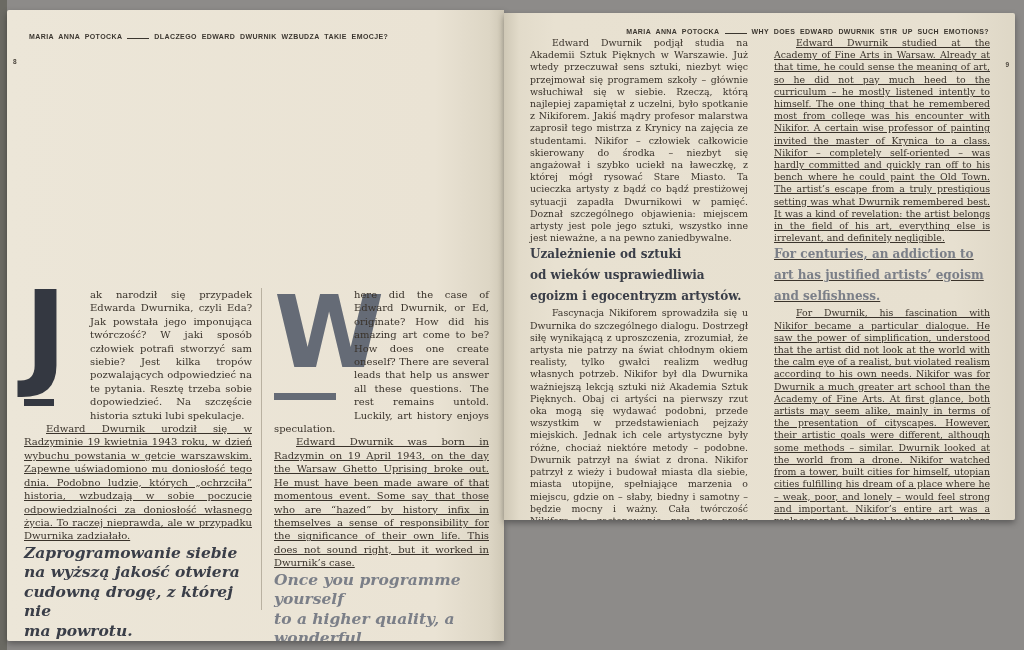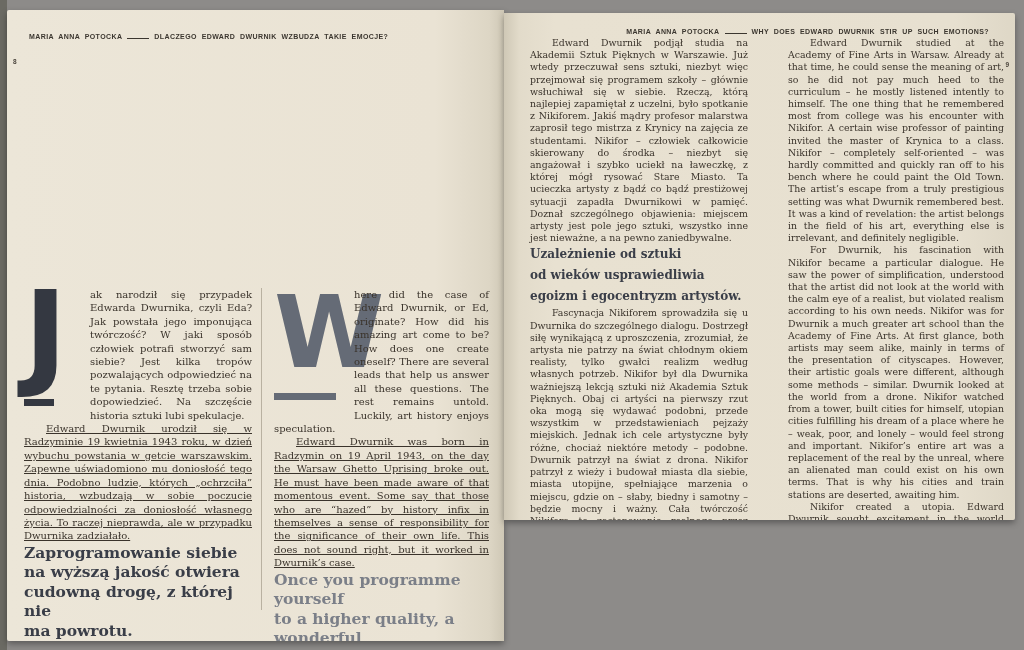--- a/index.html
+++ b/index.html
@@ -63,21 +63,21 @@
   .cap-j{font-size:116px;line-height:86px;color:#343841;}
   .cap-w{font-size:100px;line-height:84px;color:#656b76;}
   .capbar{display:block;height:7px;margin-top:18px;}
   .bar-j{width:30px;background:#343841;margin-top:22px;}
   .bar-w{width:62px;background:#656b76;}
   .subhead{
     font-weight:700;
     white-space:pre-line;
     text-align:left;
   }
-  .subhead-left{font-size:15.5px;line-height:19.5px;margin-top:18px;}
+  .subhead-left{font-size:15.5px;line-height:19.5px;margin-top:18px;font-style:italic;}
   .subhead-right{font-size:12px;line-height:21px;margin:13px 0 12px 0;}
   .dark{color:#3a3e48;}
   .gray{color:#7b7f88;}
   .ruled{border-left:1px solid #b9b1a1;padding-left:12px;}
   .para-gap{margin-top:0;text-decoration:underline;}
 </style>
 </head>
 <body>
 
 <div class="spine-edge"></div>
@@ -127,18 +127,21 @@
 
   <div class="col body-right" lang="pl" style="left:26px;top:24px;width:218px;height:596px;">
     <p class="indent">Edward Dwurnik podjął studia na Akademii Sztuk Pięknych w Warszawie. Już wtedy przeczuwał sens sztuki, niezbyt więc przejmował się programem szkoły – głównie wsłuchiwał się w siebie. Rzeczą, którą najlepiej zapamiętał z uczelni, było spotkanie z Nikiforem. Jakiś mądry profesor malarstwa zaprosił tego mistrza z Krynicy na zajęcia ze studentami. Nikifor – człowiek całkowicie skierowany do środka – niezbyt się angażował i szybko uciekł na ławeczkę, z której mógł rysować Stare Miasto. Ta ucieczka artysty z bądź co bądź prestiżowej sytuacji zapadła Dwurnikowi w pamięć. Doznał szczególnego objawienia: miejscem artysty jest pole jego sztuki, wszystko inne jest nieważne, a na pewno zaniedbywalne.</p>
     <p class="subhead subhead-right dark">Uzależnienie od sztuki
 od wieków usprawiedliwia
 egoizm i egocentryzm artystów.</p>
     <p class="indent">Fascynacja Nikiforem sprowadziła się u Dwurnika do szczególnego dialogu. Dostrzegł siłę wynikającą z uproszczenia, zrozumiał, że artysta nie patrzy na świat chłodnym okiem realisty, tylko gwałci realizm według własnych potrzeb. Nikifor był dla Dwurnika ważniejszą lekcją sztuki niż Akademia Sztuk Pięknych. Obaj ci artyści na pierwszy rzut oka mogą się wydawać podobni, przede wszystkim w przedstawieniach pejzaży miejskich. Jednak ich cele artystyczne były różne, chociaż niektóre metody – podobne. Dwurnik patrzył na świat z drona. Nikifor patrzył z wieży i budował miasta dla siebie, miasta utopijne, spełniające marzenia o miejscu, gdzie on – słaby, biedny i samotny – będzie mocny i ważny. Cała twórczość Nikifora to zastępowanie realnego przez takie nierealne, w którym człowiek wyobcowany zaistnieje na swoich warunkach. Dlatego jego miasta i dworce są puste, one czekają na niego.</p>
     <p class="indent">Nikifor kreował utopię. Edward Dwurnik poszukiwał podniety w otaczającym go świecie. Dla niego źródłem doznań, spełnień, prowokacji i obrazoburstwa było wszystko, co znajdował wokół siebie. Doświadczał tego przede wszystkim przez sztukę. Jego styl – malował</p>
   </div>
 
-  <div class="col body-right" lang="en" style="left:284px;top:24px;width:216px;height:596px;">
+  <div class="col body-right" lang="en" style="left:270px;top:24px;width:216px;height:596px;text-decoration:underline;">
     <p class="indent">Edward Dwurnik studied at the Academy of Fine Arts in Warsaw. Already at that time, he could sense the meaning of art, so he did not pay much heed to the curriculum – he mostly listened intently to himself. The one thing that he remembered most from college was his encounter with Nikifor. A certain wise professor of painting invited the master of Krynica to a class. Nikifor – completely self-oriented – was hardly committed and quickly ran off to his bench where he could paint the Old Town. The artist’s escape from a truly prestigious setting was what Dwurnik remembered best. It was a kind of revelation: the artist belongs in the field of his art, everything else is irrelevant, and definitely negligible.</p>
+    <p class="subhead subhead-right gray">For centuries, an addiction to
+art has justified artists’ egoism
+and selfishness.</p>
     <p class="indent">For Dwurnik, his fascination with Nikifor became a particular dialogue. He saw the power of simplification, understood that the artist did not look at the world with the calm eye of a realist, but violated realism according to his own needs. Nikifor was for Dwurnik a much greater art school than the Academy of Fine Arts. At first glance, both artists may seem alike, mainly in terms of the presentation of cityscapes. However, their artistic goals were different, although some methods – similar. Dwurnik looked at the world from a drone. Nikifor watched from a tower, built cities for himself, utopian cities fulfilling his dream of a place where he – weak, poor, and lonely – would feel strong and important. Nikifor’s entire art was a replacement of the real by the unreal, where an alienated man could exist on his own terms. That is why his cities and train stations are deserted, awaiting him.</p>
     <p class="indent">Nikifor created a utopia. Edward Dwurnik sought excitement in the world around him. For him, the source of sensations, fulfilment, provocation, and iconoclasm was all that surrounded him. He experienced this mostly through art. His style – he painted for fifty years! –</p>
   </div>
 </div>
 
 </body></html>

